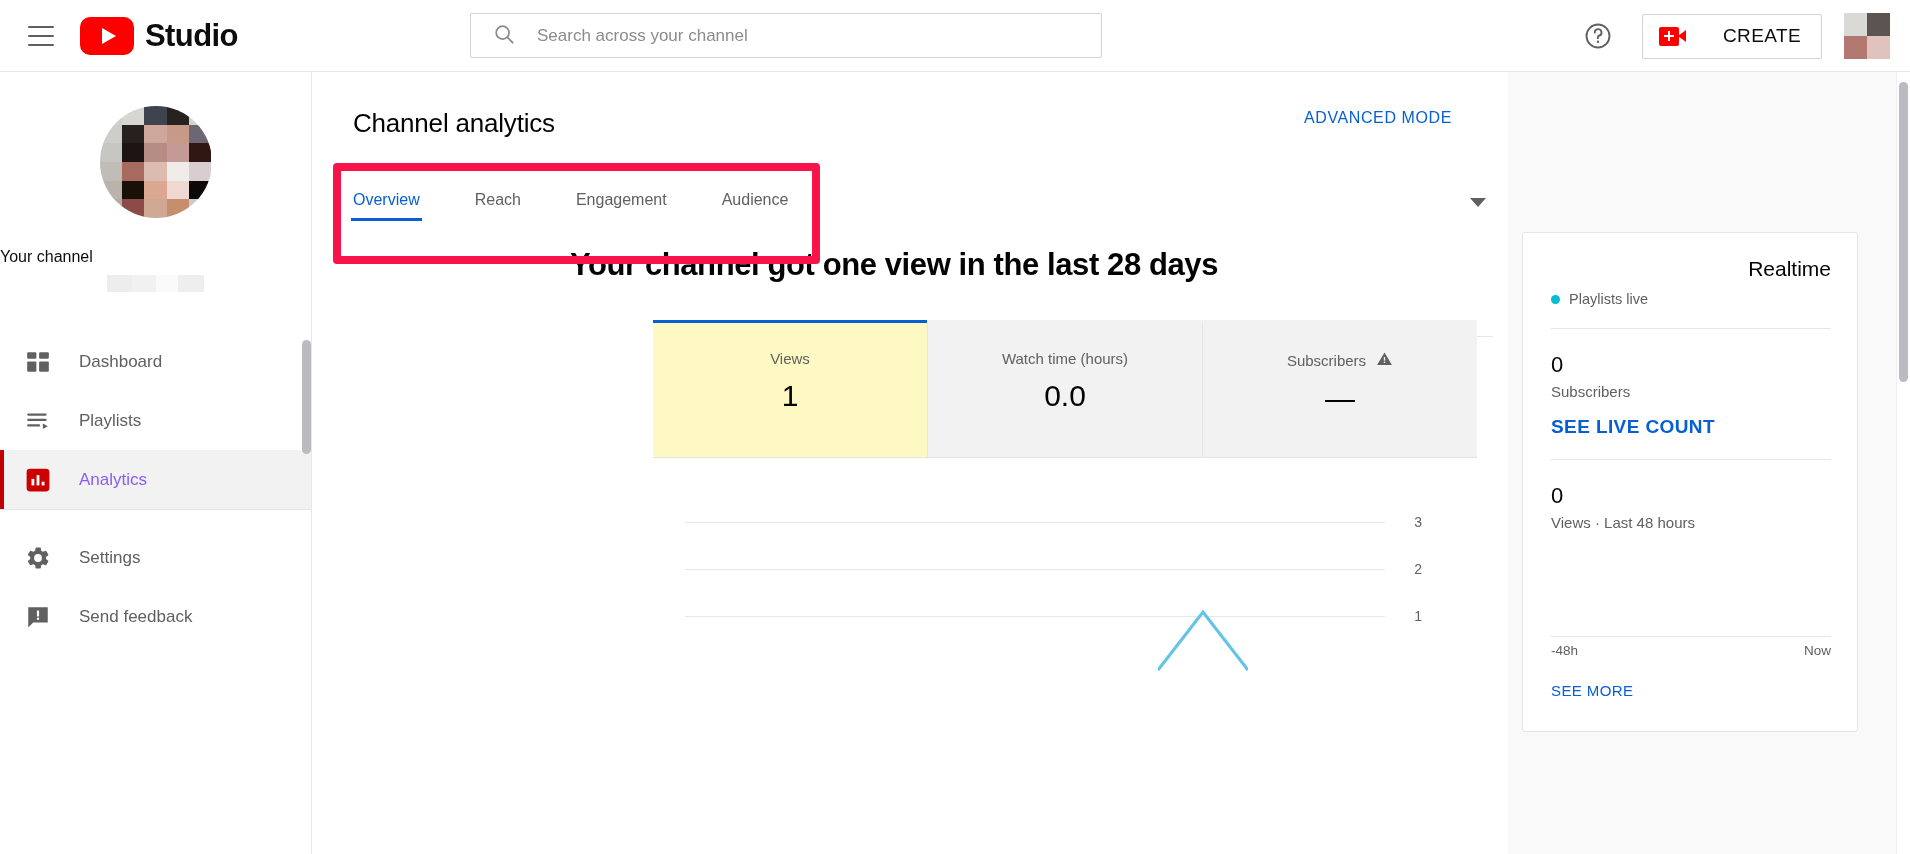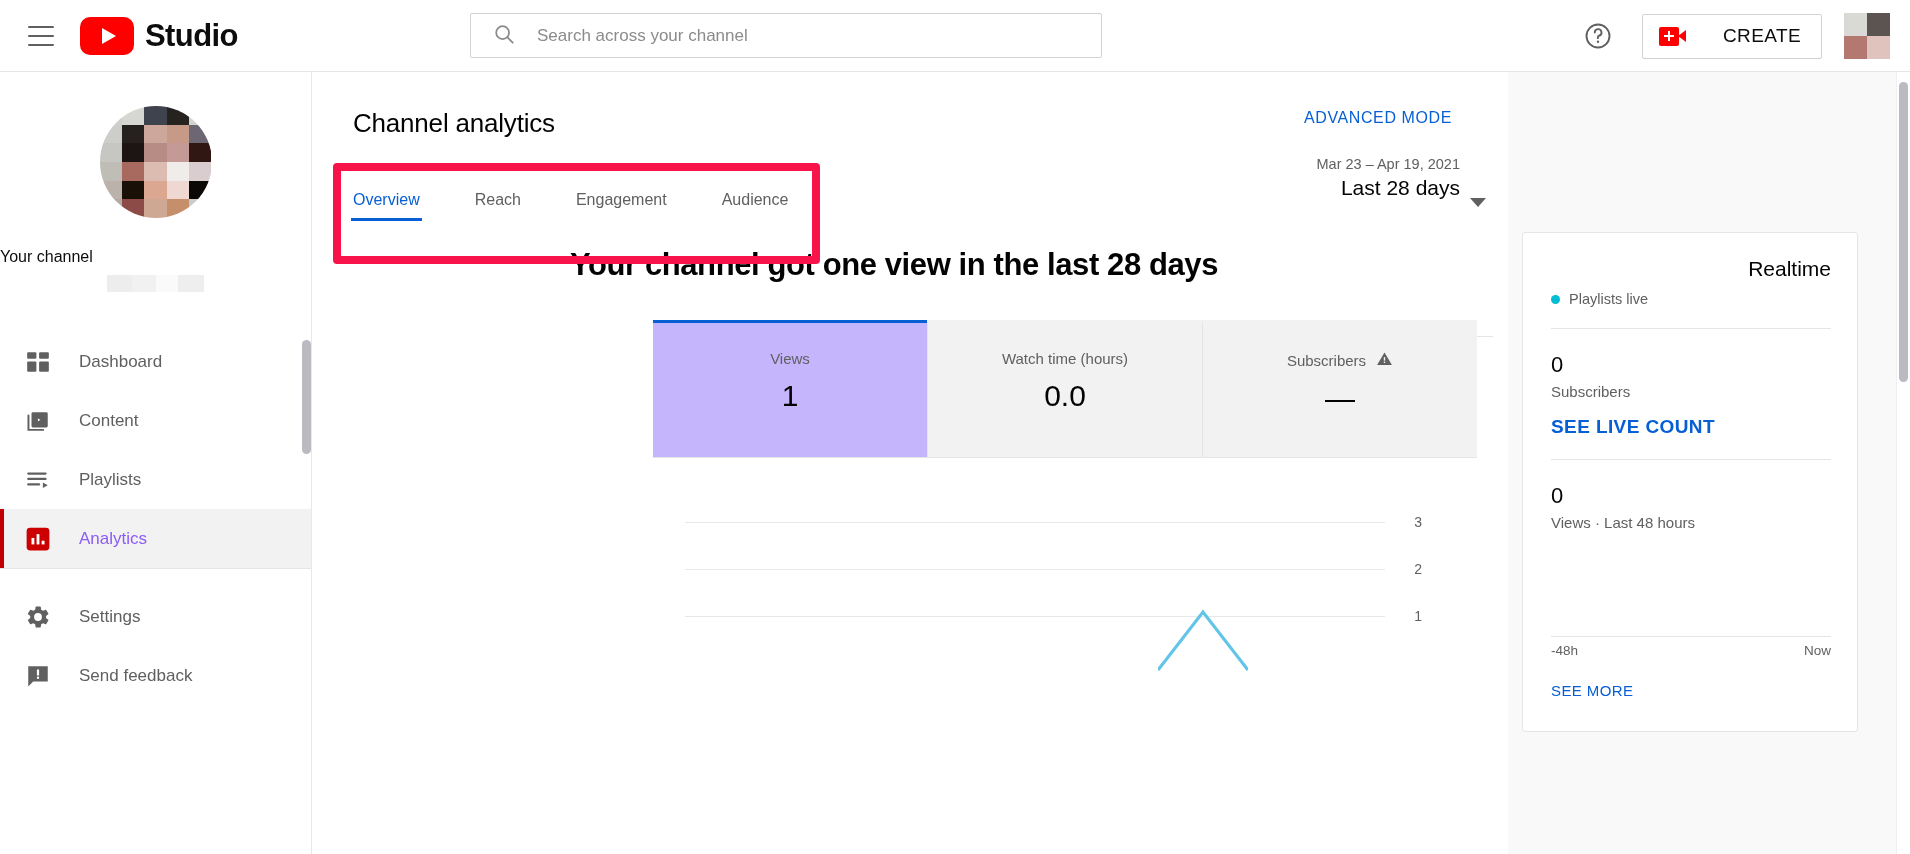--- a/index.html
+++ b/index.html
@@ -180,21 +180,21 @@
   .metric-cards{
     display:flex; margin-left:341px; margin-top:37px;
     width:824px; border-bottom:1px solid #e5e5e5;
   }
   .mcard{
     flex:1; height:137px; text-align:center; cursor:pointer;
     border-top:3px solid transparent; background:#f2f2f2;
     border-left:1px solid #e5e5e5; position:relative;
   }
   .mcard:first-child{ border-left:none; }
-  .mcard.active{ background:#c4b5fd; border-top-color:#065fd4; }
+  .mcard.active{ background:#fef9c3; border-top-color:#065fd4; }
   .mcard .mlabel{
     font-size:15px; color:#606060; margin-top:27px;
     display:flex; align-items:center; justify-content:center; gap:10px;
   }
   .mcard .mvalue{ font-size:30px; color:#030303; margin-top:12px; font-weight:400; }
   .mcard .mvalue.dash{ font-size:30px; }
 
   .chart-area{
     margin-left:341px; margin-top:0; width:824px; height:260px; position:relative;
   }
@@ -333,30 +333,20 @@
           <svg width="26" height="26" viewBox="0 0 24 24" fill="#606060">
             <rect x="2" y="3" width="8.5" height="6" rx="1"></rect>
               <rect x="13" y="3" width="9" height="6" rx="1"></rect>
             <rect x="2" y="11.5" width="8.5" height="9.5" rx="1"></rect>
               <rect x="13" y="11.5" width="9" height="9.5" rx="1"></rect>
           </svg>
         </span>
         <span class="lbl">Dashboard</span>
       </div>
 
-      <div class="nav-item">
-        <span class="ico">
-          <svg width="26" height="26" viewBox="0 0 24 24" fill="none" stroke="#606060" stroke-width="1.8">
-            <rect x="6" y="4" width="15" height="14" rx="1.3" fill="#606060" stroke="none"></rect>
-            <polygon points="11,8 11,14 16,11" fill="#fff"></polygon>
-            <path d="M3.2 7v13.2h13.6" stroke-linecap="round"></path>
-          </svg>
-        </span>
-        <span class="lbl">Content</span>
-      </div>
 
       <div class="nav-item">
         <span class="ico">
           <svg width="26" height="26" viewBox="0 0 24 24" fill="#606060">
             <rect x="2" y="5" width="18" height="2.1" rx="1"></rect>
             <rect x="2" y="10" width="18" height="2.1" rx="1"></rect>
             <rect x="2" y="15" width="12" height="2.1" rx="1"></rect>
             <polygon points="16.5,14.4 16.5,19.4 21,16.9"></polygon>
           </svg>
         </span>
@@ -401,24 +391,20 @@
 
     <div class="scroll-track"></div>
   </div>
 
   <div class="main">
     <div class="main-left">
 
       <div class="page-title">Channel analytics</div>
       <div class="adv-mode">ADVANCED MODE</div>
 
-      <div class="date-sel">
-        <div class="date-range">Mar 23 – Apr 19, 2021</div>
-        <div class="date-preset">Last 28 days</div>
-      </div>
       <div style="position:absolute;right:22px;top:126px;width:0;height:0;border-left:8px solid transparent;border-right:8px solid transparent;border-top:9px solid #606060;"></div>
 
       <div class="tabs">
         <div class="tab active"><span>Overview</span></div>
         <div class="tab"><span>Reach</span></div>
         <div class="tab"><span>Engagement</span></div>
         <div class="tab"><span>Audience</span></div>
       </div>
 
       <div class="tabs-underline"></div>

